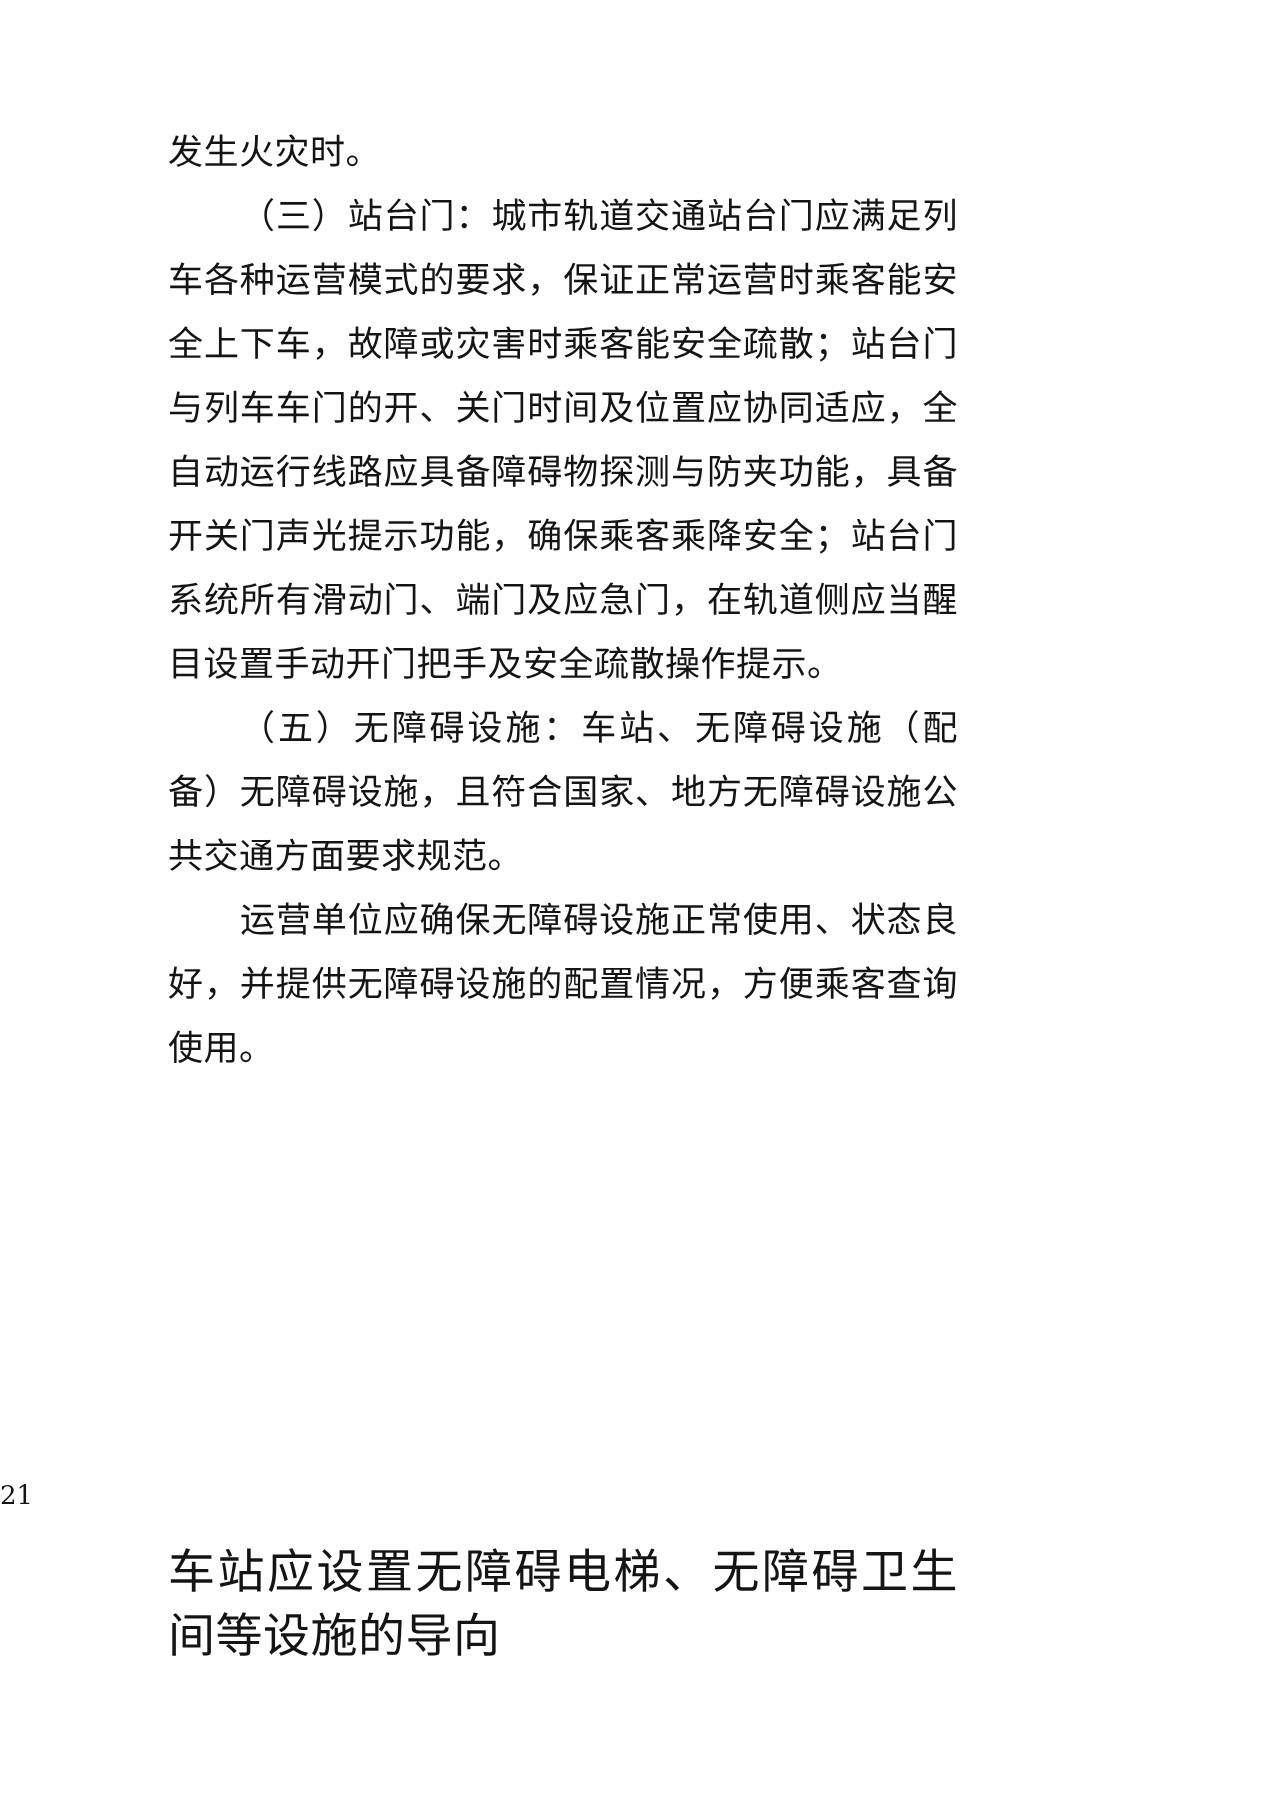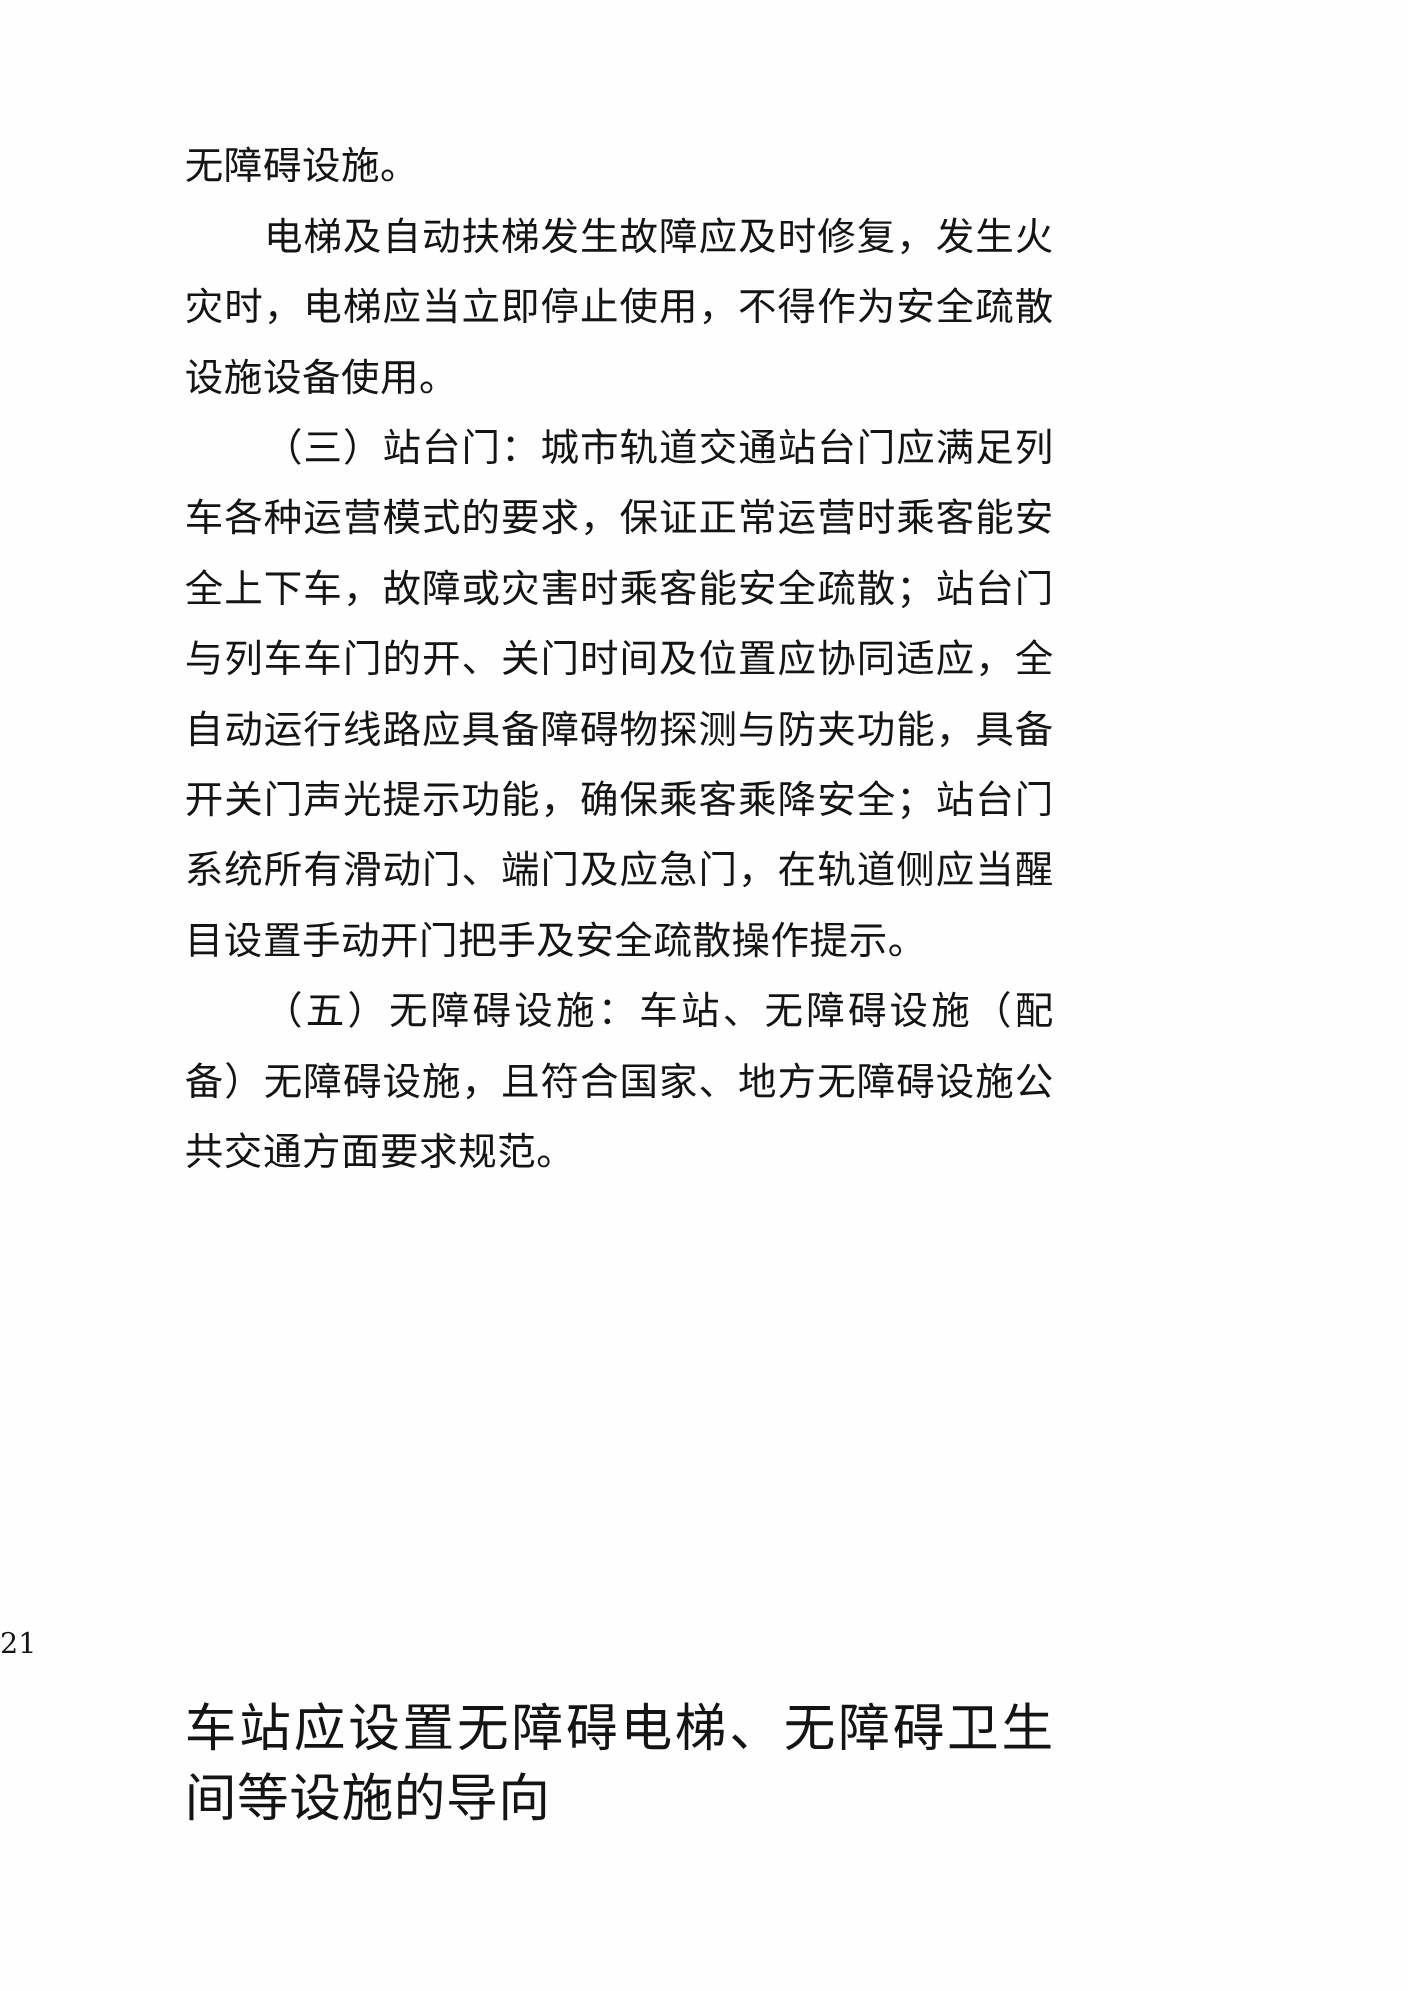--- a/index.html
+++ b/index.html
@@ -58,23 +58,23 @@
     text-justify: inter-ideograph;
     letter-spacing: 0.5px;
   }
 </style>
 </head>
 <body>
 
 <div class="page">
 
   <div class="content">
-    <p class="para">无障碍设施。</p>
-    <p class="para indent">电梯及自动扶梯发生故障应及时修复，发生火灾时，电梯应当立即停止使用，不得作为安全疏散设施设备使用。</p>
+    <p class="para">发生火灾时。</p>
     <p class="para indent">（三）站台门：城市轨道交通站台门应满足列车各种运营模式的要求，保证正常运营时乘客能安全上下车，故障或灾害时乘客能安全疏散；站台门与列车车门的开、关门时间及位置应协同适应，全自动运行线路应具备障碍物探测与防夹功能，具备开关门声光提示功能，确保乘客乘降安全；站台门系统所有滑动门、端门及应急门，在轨道侧应当醒目设置手动开门把手及安全疏散操作提示。</p>
     <p class="para indent">（五）无障碍设施：车站、无障碍设施（配备）无障碍设施，且符合国家、地方无障碍设施公共交通方面要求规范。</p>
+    <p class="para indent">运营单位应确保无障碍设施正常使用、状态良好，并提供无障碍设施的配置情况，方便乘客查询使用。</p>
   </div>
 
   <div class="footer">21</div>
 
   <div class="tail">车站应设置无障碍电梯、无障碍卫生间等设施的导向</div>
 
 </div>
 
 </body></html>

